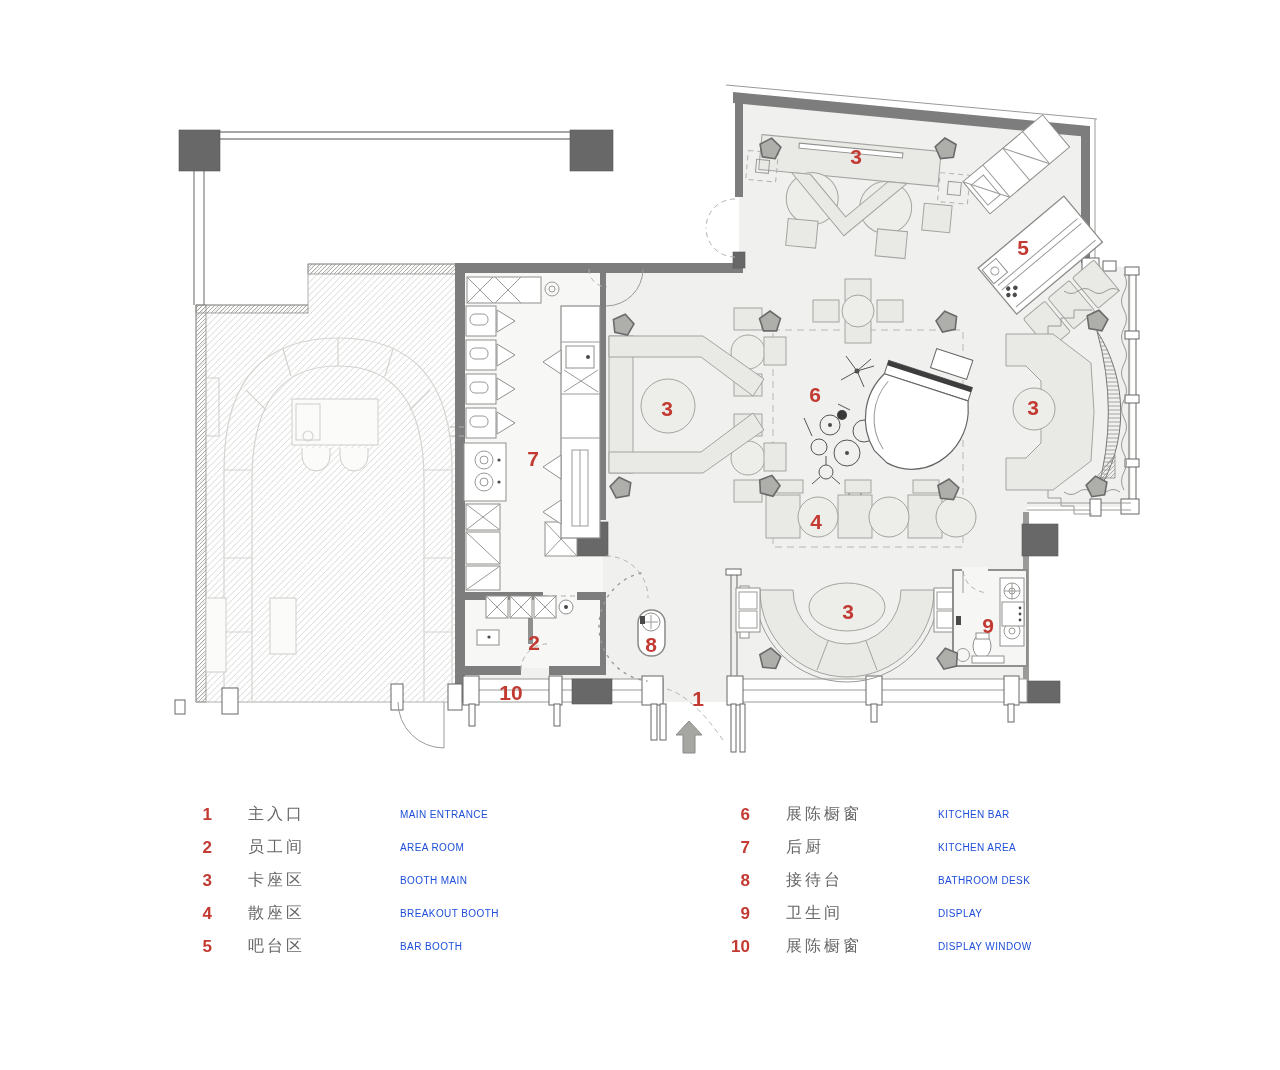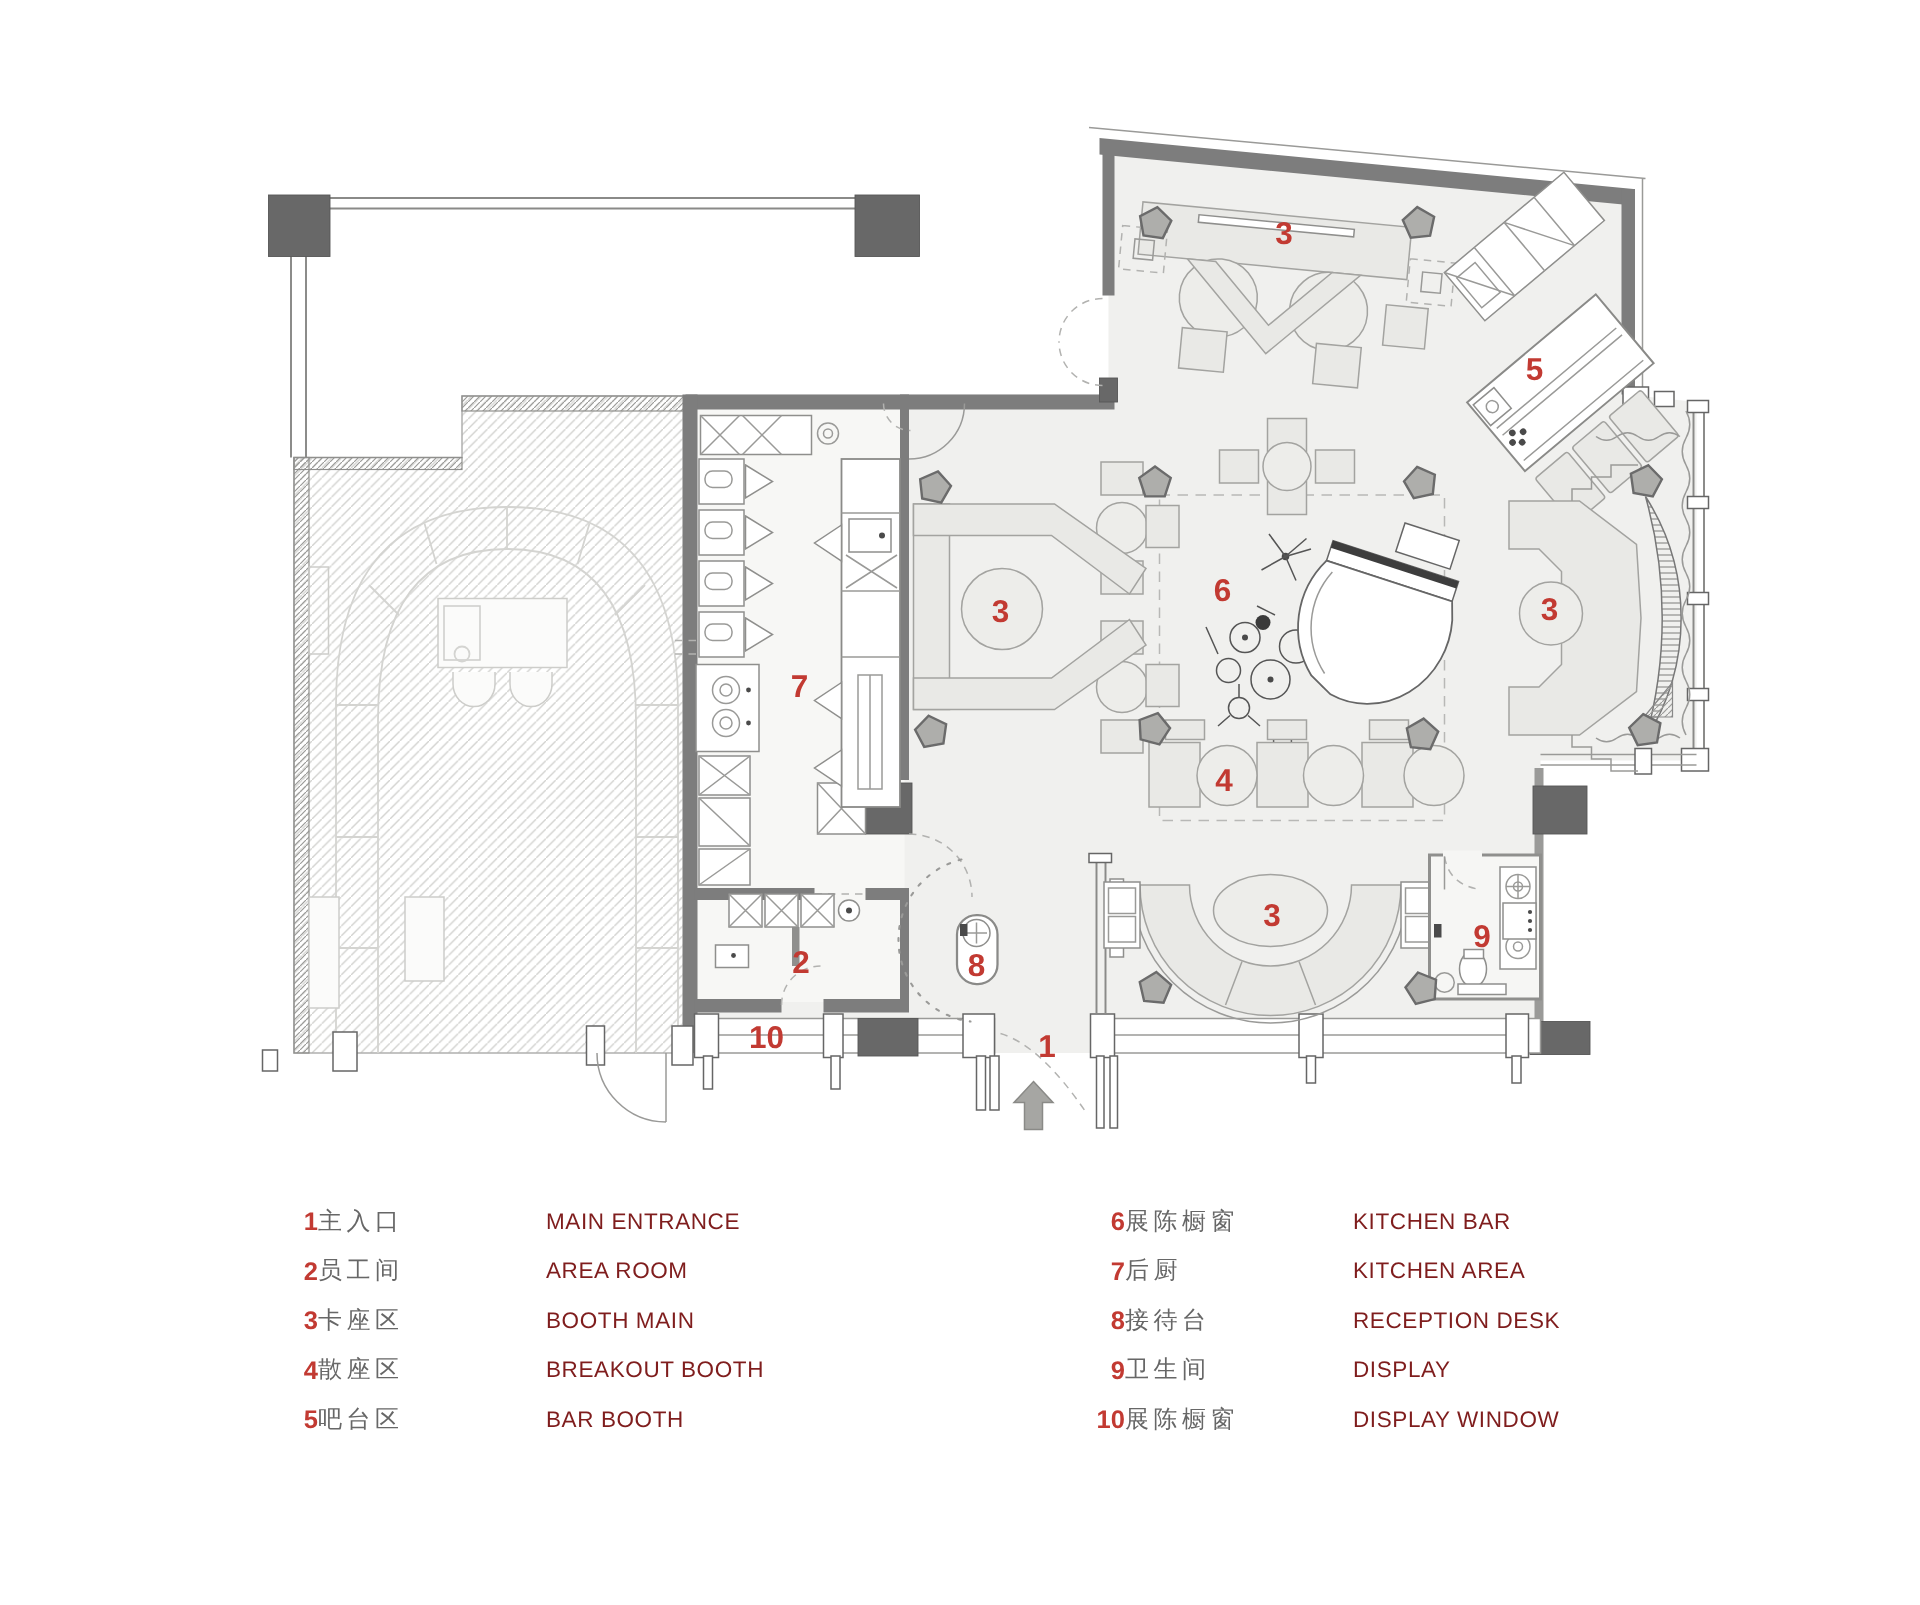--- a/index.html
+++ b/index.html
@@ -22,22 +22,22 @@
   .dk   {stroke:#555;fill:none;stroke-width:1;}
   .pent {fill:#aeaeab;stroke:#6b6b6b;stroke-width:1.6;}
   
   .mk{position:absolute;transform:translate(-50%,-50%);color:var(--red,#c23a32);
       font-size:21px;font-weight:700;line-height:1;letter-spacing:0;}
   
   #legend{position:absolute;top:798px;left:0;width:1280px;height:190px;}
   .lcol{position:absolute;top:0;}
   .lrow{display:flex;align-items:center;height:33px;}
   .lnum{width:28px;text-align:right;color:var(--red,#c23a32);font-size:17px;font-weight:700;}
-  .lzh {width:152px;color:#676767;font-size:16px;letter-spacing:3px;font-family:Liberation Mono, monospace;}
-  .len {color:#7f1d1d;font-size:15px;letter-spacing:.4px;}
+  .lzh {margin-left:36px;width:152px;color:#676767;font-size:16px;letter-spacing:3px;font-family:Liberation Mono, monospace;}
+  .len {color:#1d4ed8;font-size:10px;letter-spacing:.4px;}
 </style>
 </head>
 <body>
 
 <div id="stage">
 
 <svg width="1280" height="1070" viewBox="0 0 1280 1070">
   <defs>
     <pattern id="hatch" width="6.5" height="6.5" patternUnits="userSpaceOnUse">
       <path d="M0,6.5 L6.5,0" stroke="#d2d2cf" stroke-width="0.9"></path>
@@ -435,21 +435,21 @@
           <span class="len">KITCHEN BAR</span>
         </div>
         <div class="lrow">
           <span class="lnum">7</span>
           <span class="lzh">后厨</span>
           <span class="len">KITCHEN AREA</span>
         </div>
         <div class="lrow">
           <span class="lnum">8</span>
           <span class="lzh">接待台</span>
-          <span class="len">RECEPTION DESK</span>
+          <span class="len">BATHROOM DESK</span>
         </div>
         <div class="lrow">
           <span class="lnum">9</span>
           <span class="lzh">卫生间</span>
           <span class="len">DISPLAY</span>
         </div>
         <div class="lrow">
           <span class="lnum">10</span>
           <span class="lzh">展陈橱窗</span>
           <span class="len">DISPLAY WINDOW</span>

